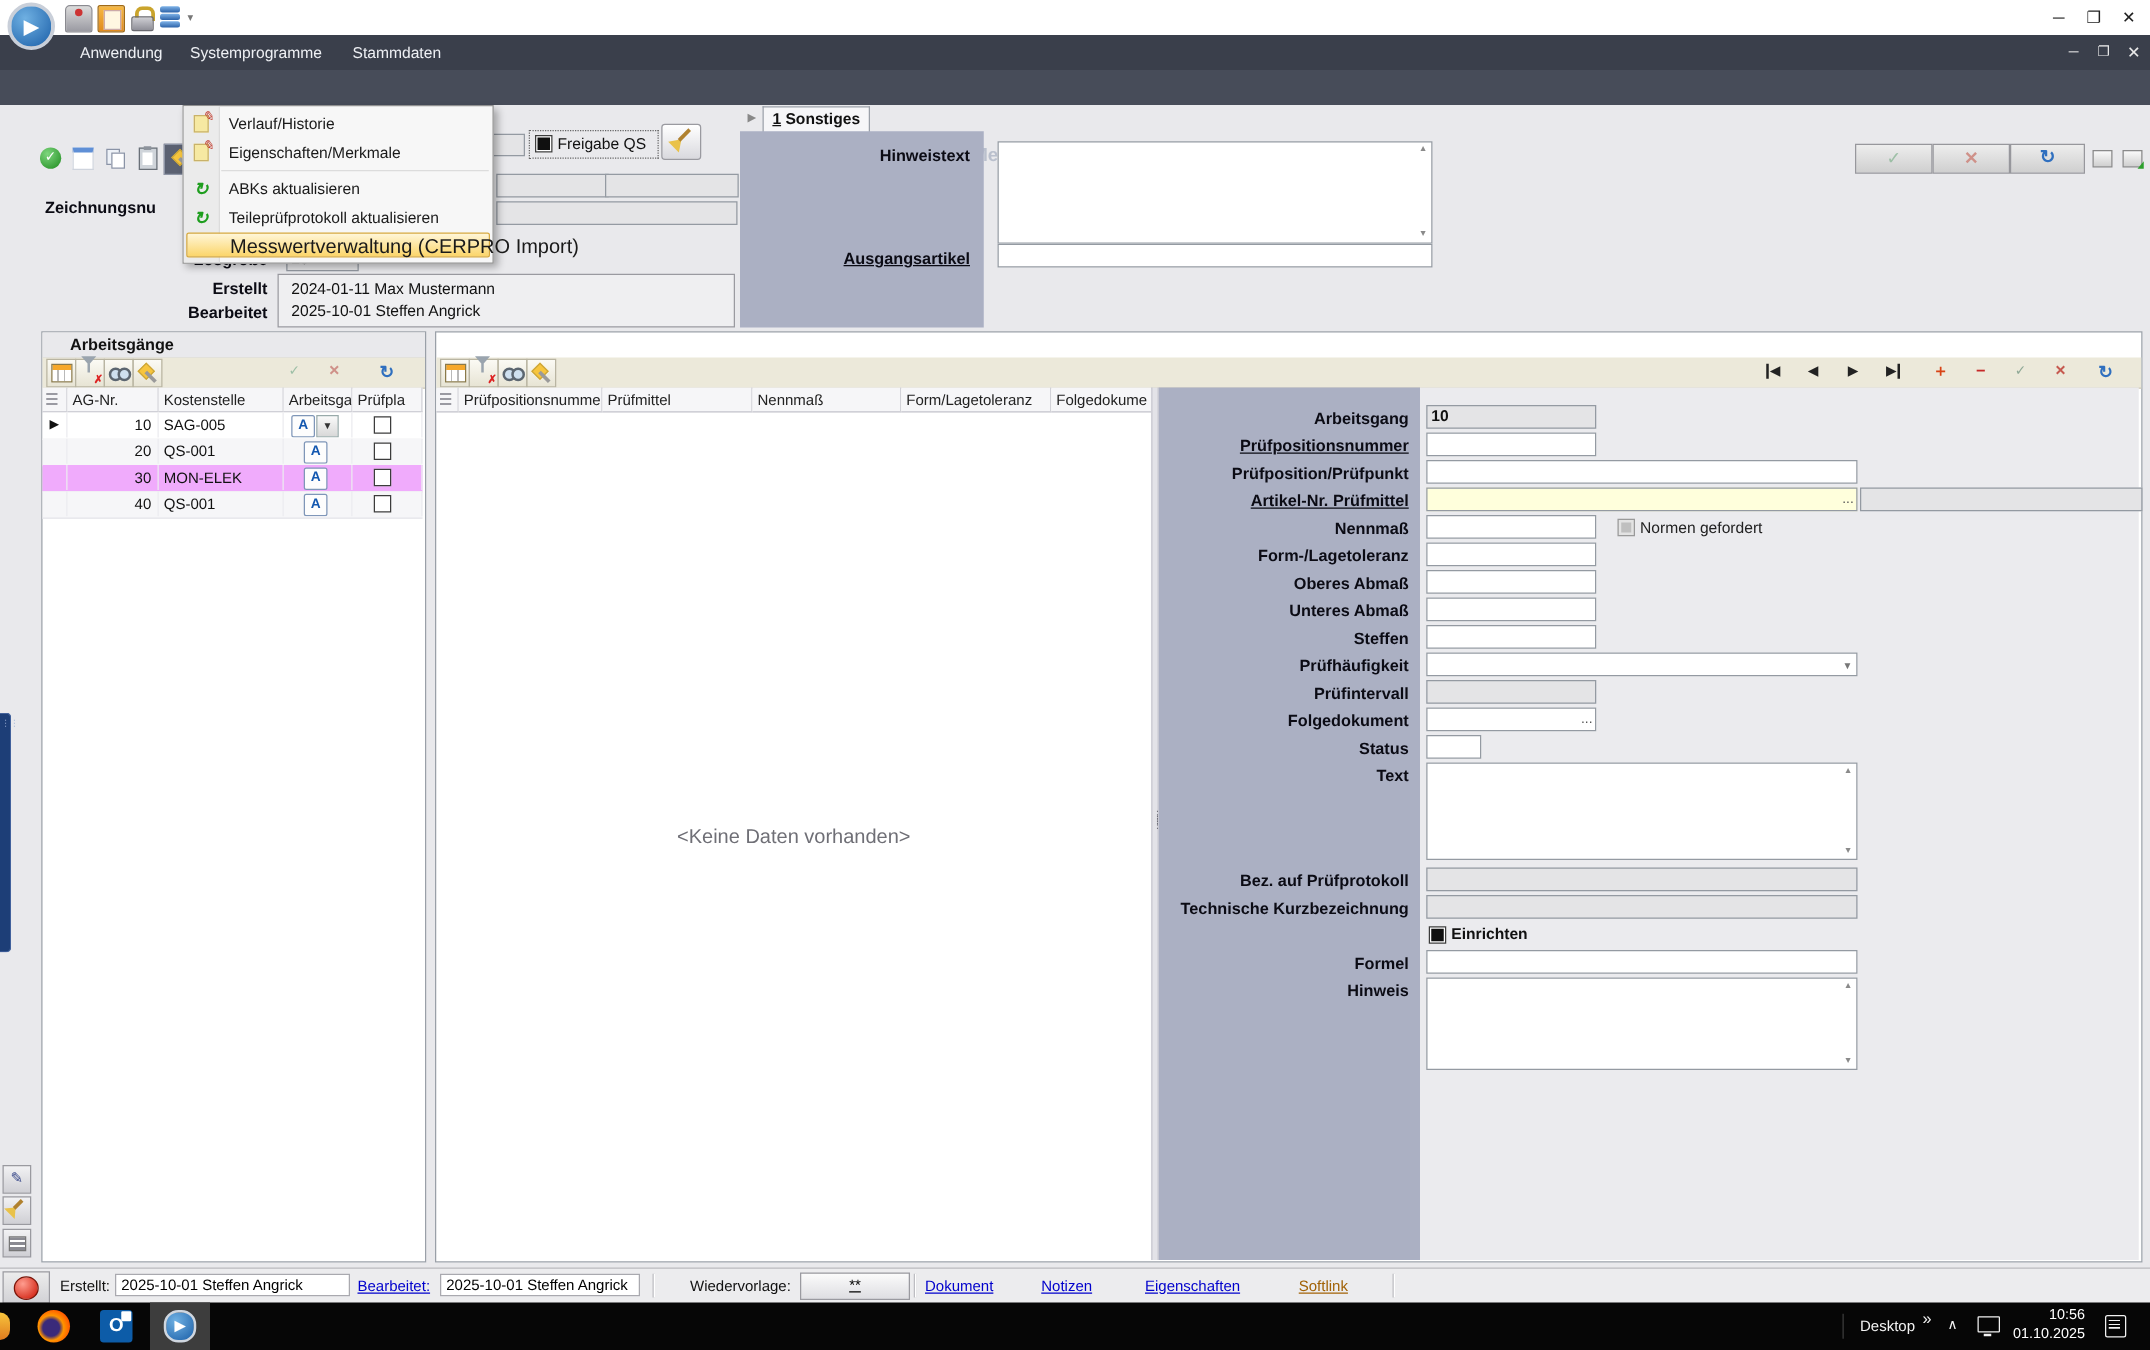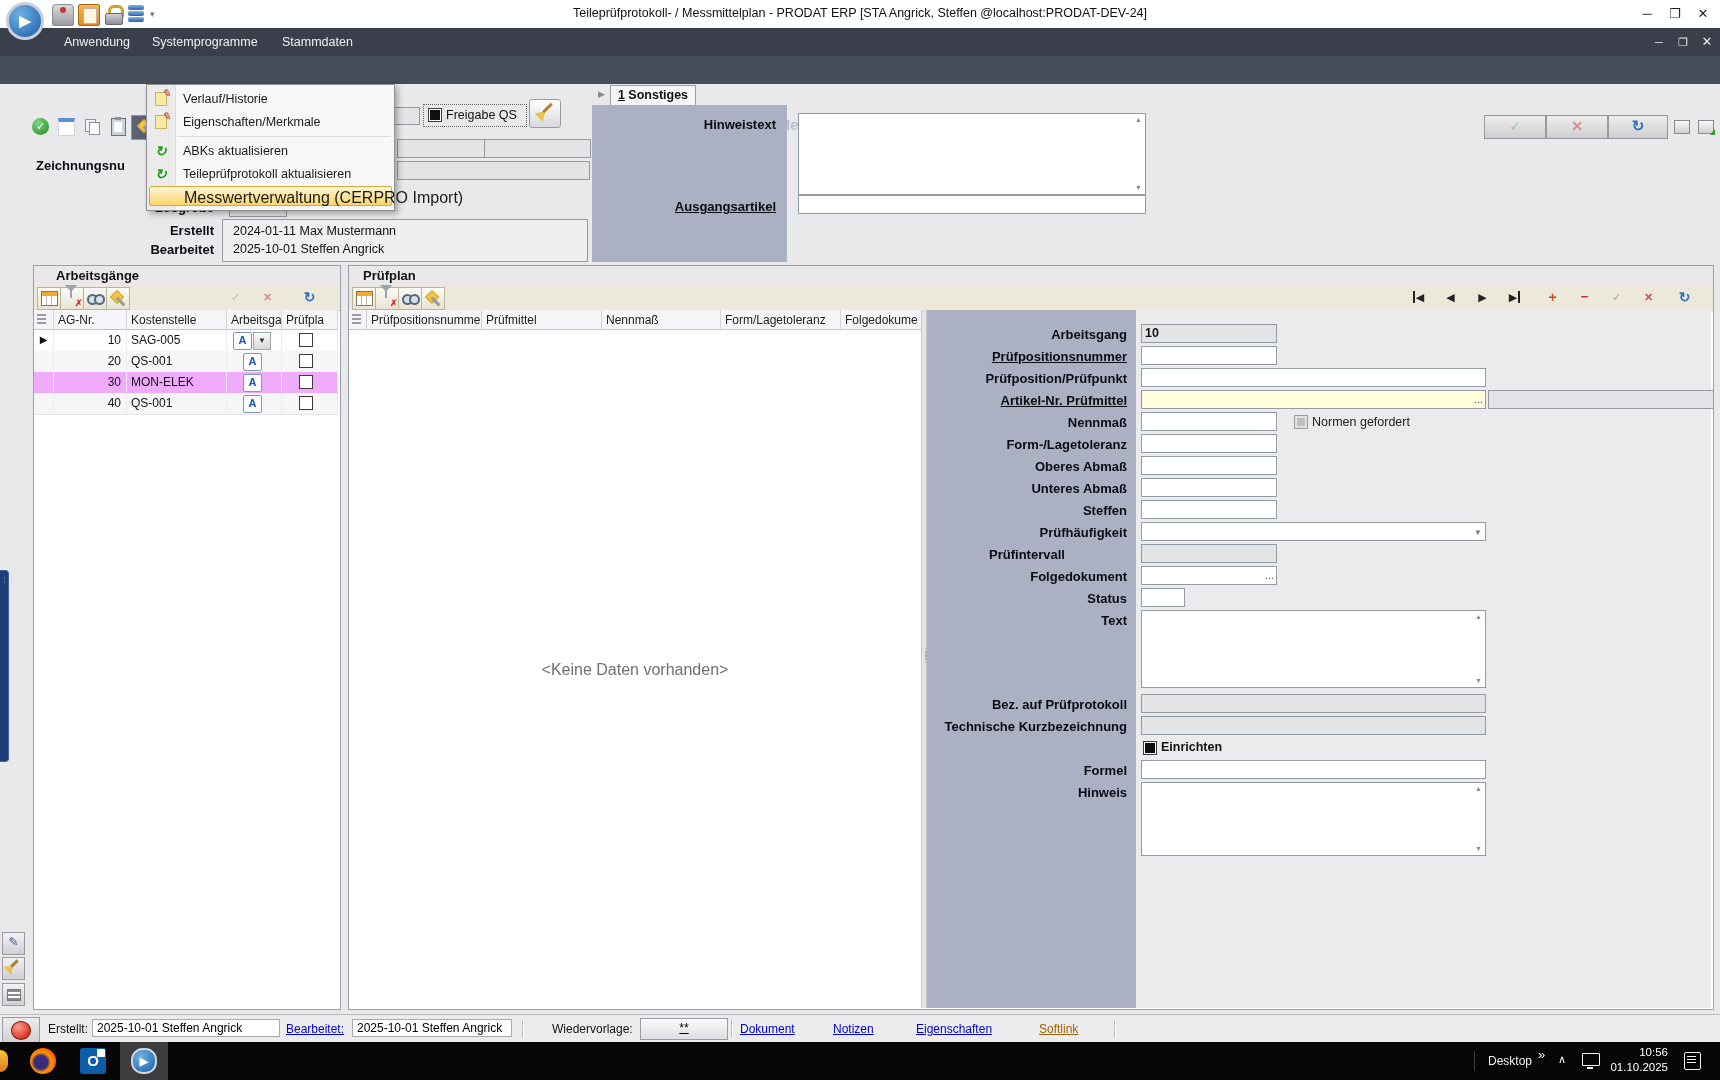--- a/index.html
+++ b/index.html
@@ -84,21 +84,20 @@
     <div class="abs" style="left:104px;top:5px;width:19px;height:18px;">
       <span class="abs" style="left:4px;top:0;width:10px;height:9px;border:3px solid #caa42c;border-bottom:none;border-radius:6px 6px 0 0;"></span>
       <span class="abs" style="left:1px;top:8px;width:16px;height:10px;background:linear-gradient(#cfcfd4,#8f8f98);border:1px solid #6a6a70;border-radius:2px;"></span>
     </div>
     <div class="abs" style="left:128px;top:4px;width:18px;height:20px;">
       <span class="abs" style="left:0;top:1px;width:16px;height:5px;background:linear-gradient(#7fb3e8,#2c62a8);border-radius:2px;"></span>
       <span class="abs" style="left:0;top:7px;width:16px;height:5px;background:linear-gradient(#7fb3e8,#2c62a8);border-radius:2px;"></span>
       <span class="abs" style="left:0;top:13px;width:16px;height:5px;background:linear-gradient(#7fb3e8,#2c62a8);border-radius:2px;"></span>
     </div>
     <div class="abs" style="left:150px;top:9px;font-size:9px;color:#777;">▾</div>
-    <div class="win-title">Teileprüfprotokoll- / Messmittelplan - PRODAT ERP   [STA Angrick, Steffen @localhost:PRODAT-DEV-24]</div>
     <div class="winbtn" style="left:1634px;">─</div>
     <div class="winbtn" style="left:1662px;">❐</div>
     <div class="winbtn" style="left:1690px;">✕</div>
   </div>
 
   <div class="abs" style="left:6px;top:2px;width:38px;height:38px;border-radius:50%;background:radial-gradient(circle at 35% 30%,#6fb0e2,#1b5fa8);border:3px solid #c9cfd9;box-sizing:border-box;z-index:60;display:flex;align-items:center;justify-content:center;">
     <span style="color:#fff;font-size:15px;font-weight:bold;">▶</span>
   </div>
 
   <div id="menubar">
@@ -267,21 +266,20 @@
       <div class="td" style="left:193px;width:55px;">
         <span class="abtn" style="left:16px;">A</span>
       </div>
       <div class="td" style="left:248px;width:56px;">
         <span class="cb" style="left:17px;top:3px;"></span>
       </div>
     </div>
   </div>
 
   <div class="panel" style="left:348px;top:265px;width:1364px;height:743px;">
-    <div class="ptitle" style="padding-left:14px;">Prüfplan</div>
     <div class="ptools">
       <div class="mini" style="left:3px;">
           <span class="grid-ico"></span>
         </div>
       <div class="mini" style="left:26px;">
           <span style="position:relative;width:14px;height:13px;"><span class="funnel"></span><span class="fx">✗</span></span>
         </div>
       <div class="mini" style="left:49px;">
           <span class="bino">
             <i style="left:0;"></i>
@@ -354,21 +352,21 @@
     <div class="fld" style="left:792px;top:212px;width:128px;height:17px;"></div>
 
     <div class="flabel" style="left:578px;top:237px;width:200px;">Steffen</div>
     <div class="fld" style="left:792px;top:234px;width:128px;height:17px;"></div>
 
     <div class="flabel" style="left:578px;top:259px;width:200px;">Prüfhäufigkeit</div>
     <div class="fld" style="left:792px;top:256px;width:337px;height:17px;">
       <span style="position:absolute;right:3px;top:1px;font-size:8px;color:#777;">▼</span>
     </div>
 
-    <div class="flabel" style="left:578px;top:281px;width:200px;text-align:center;">Prüfintervall</div>
+    <div class="flabel" style="left:578px;top:281px;width:200px;">Prüfintervall</div>
     <div class="fld ro" style="left:792px;top:278px;width:128px;height:17px;"></div>
 
     <div class="flabel" style="left:578px;top:303px;width:200px;">Folgedokument</div>
     <div class="fld" style="left:792px;top:300px;width:128px;height:17px;">
       <span class="ell">...</span>
     </div>
 
     <div class="flabel" style="left:578px;top:325px;width:200px;">Status</div>
     <div class="fld" style="left:792px;top:322px;width:36px;height:17px;"></div>
 

